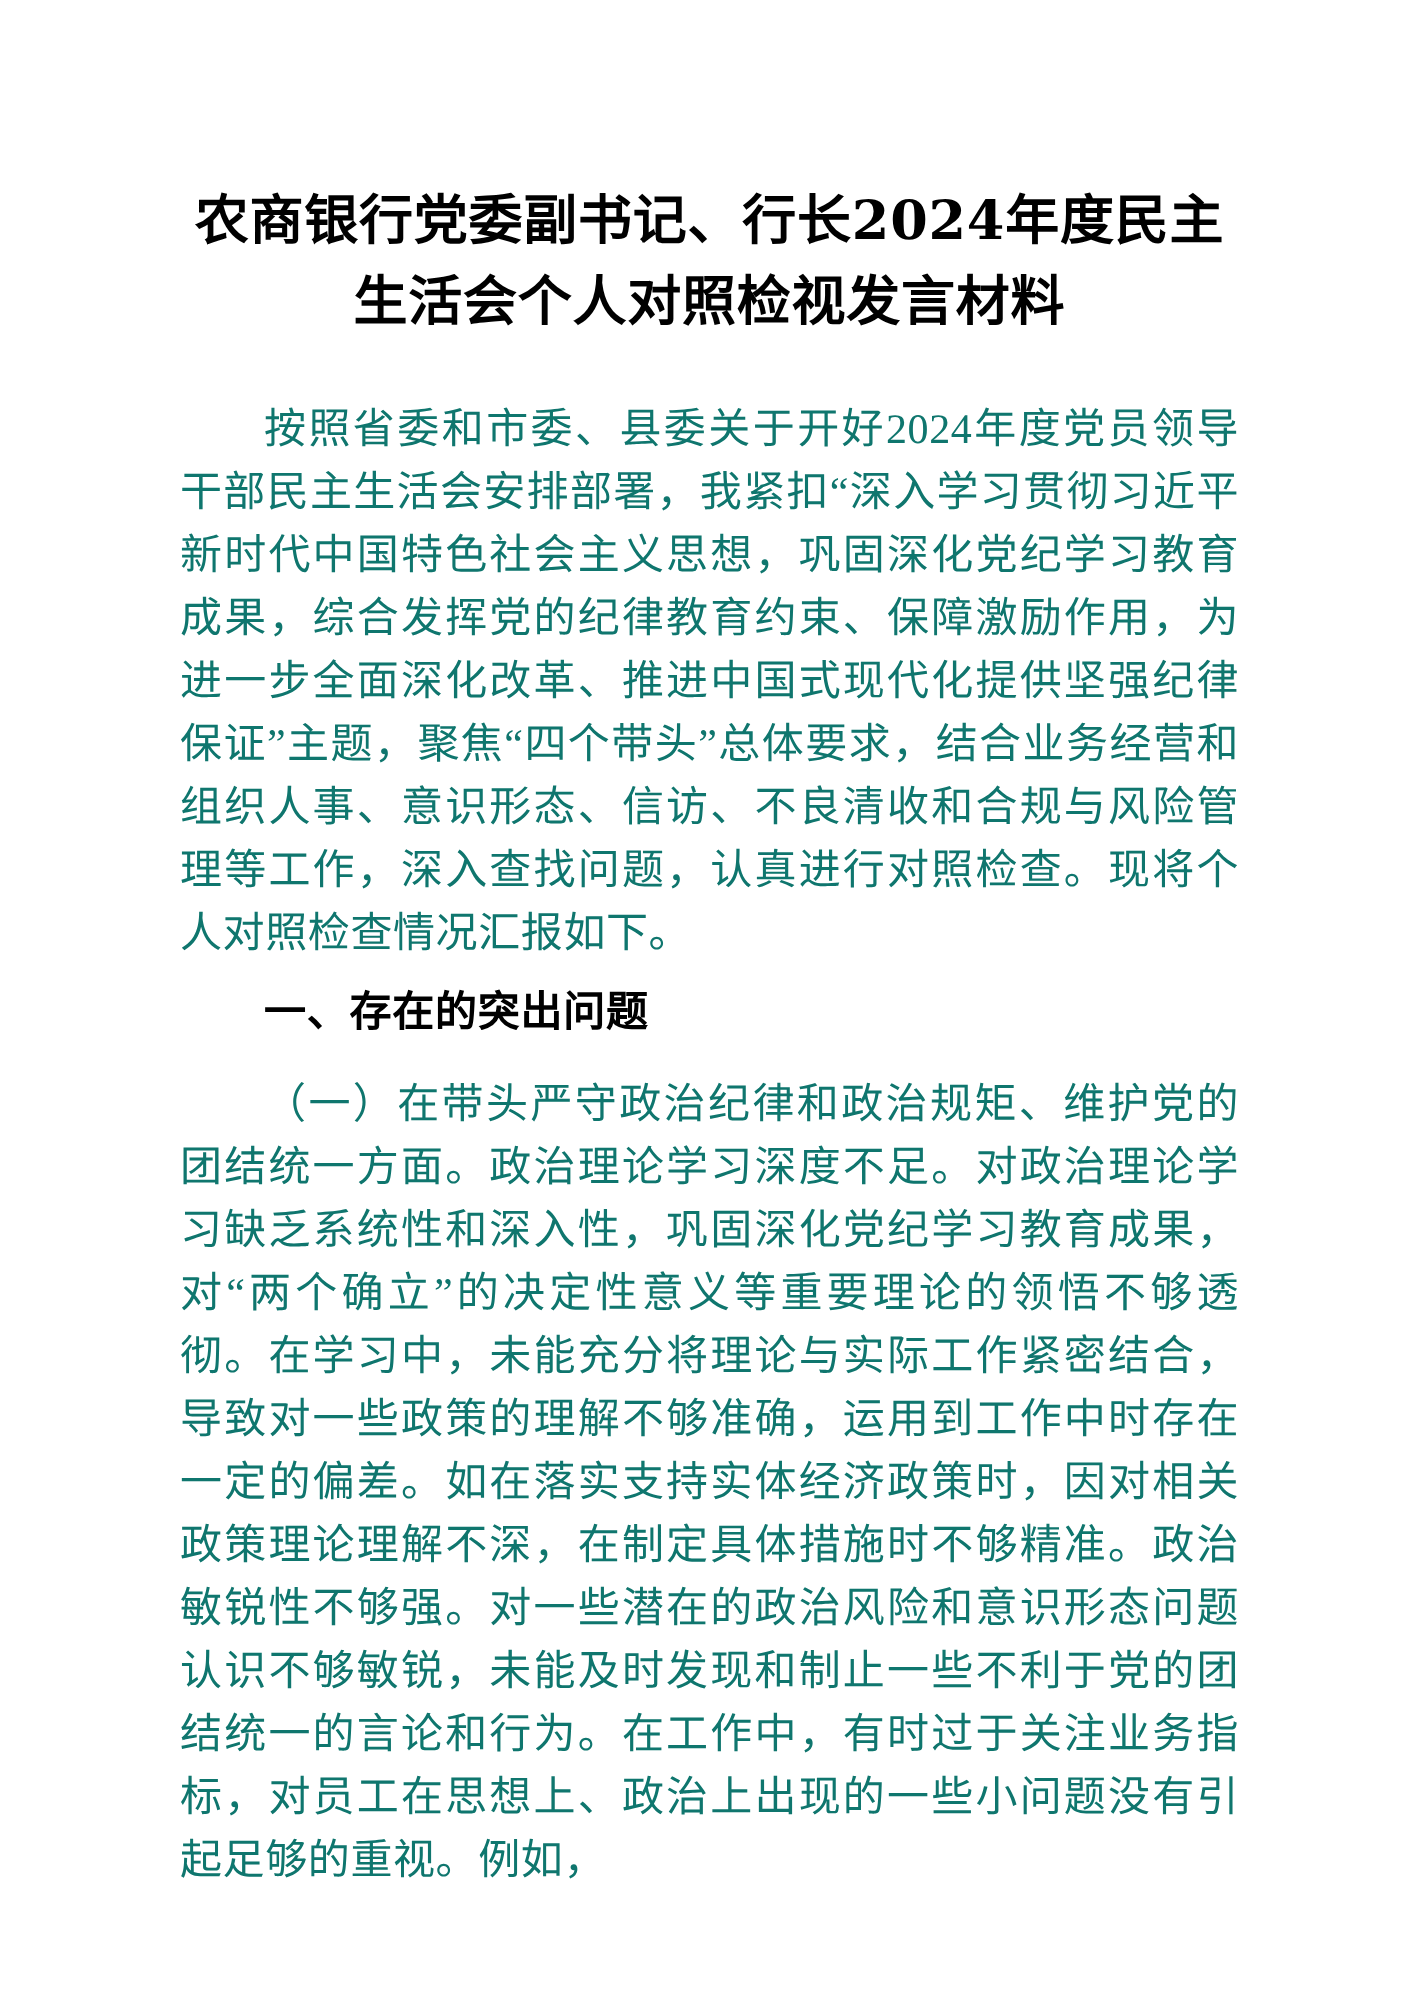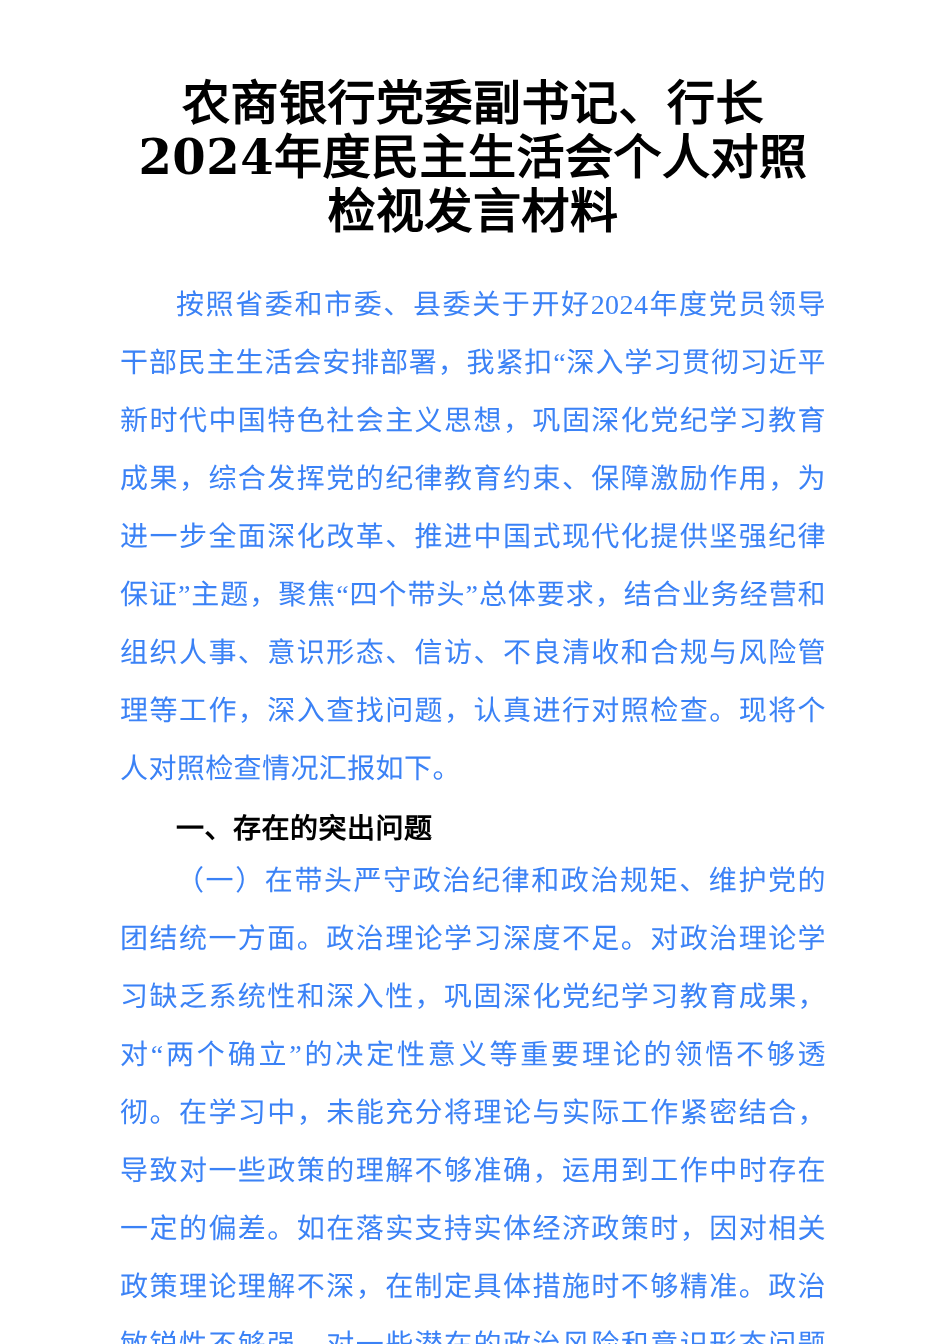--- a/index.html
+++ b/index.html
@@ -24,36 +24,36 @@
     position: absolute;
     left: 120px;
     top: 0;
     width: 706px;
   }
 
   
   .doc-title {
     font-family: "DejaVu Serif", "Liberation Serif", serif;
     font-weight: 700;
-    font-size: 48px;
+    font-size: 36px;
     line-height: 54px;
     color: #000000;
     text-align: center;
     letter-spacing: 0.5px;
     margin: 0;
-    padding-top: 76px;
+    padding-top: 120px;
     text-justify: inter-ideograph;
   }
 
   
   .para {
     font-family: "Liberation Serif", "DejaVu Serif", serif;
     font-size: 28px;
-    line-height: 58px;
-    color: #3b82f6;
+    line-height: 42px;
+    color: #0f766e;
     text-align: justify;
     text-justify: inter-ideograph;
     text-indent: 56px;
     margin: 0;
     letter-spacing: 0.4px;
     font-style: normal;
   }
 
   .para.first-body {
     margin-top: 38px;
@@ -65,21 +65,21 @@
     font-weight: 700;
     font-size: 28px;
     line-height: 42px;
     color: #000000;
     text-indent: 56px;
     margin: 0;
     letter-spacing: 0.5px;
   }
 
   .heading-gap-top { margin-top: 10px; }
-  .heading-gap-bottom { margin-bottom: 2px; }
+  .heading-gap-bottom { margin-bottom: 20px; }
 
   .spacer-bottom {
     height: 180px;
   }
 </style>
 </head>
 <body>
 
 <div class="page">
   <div class="content">

